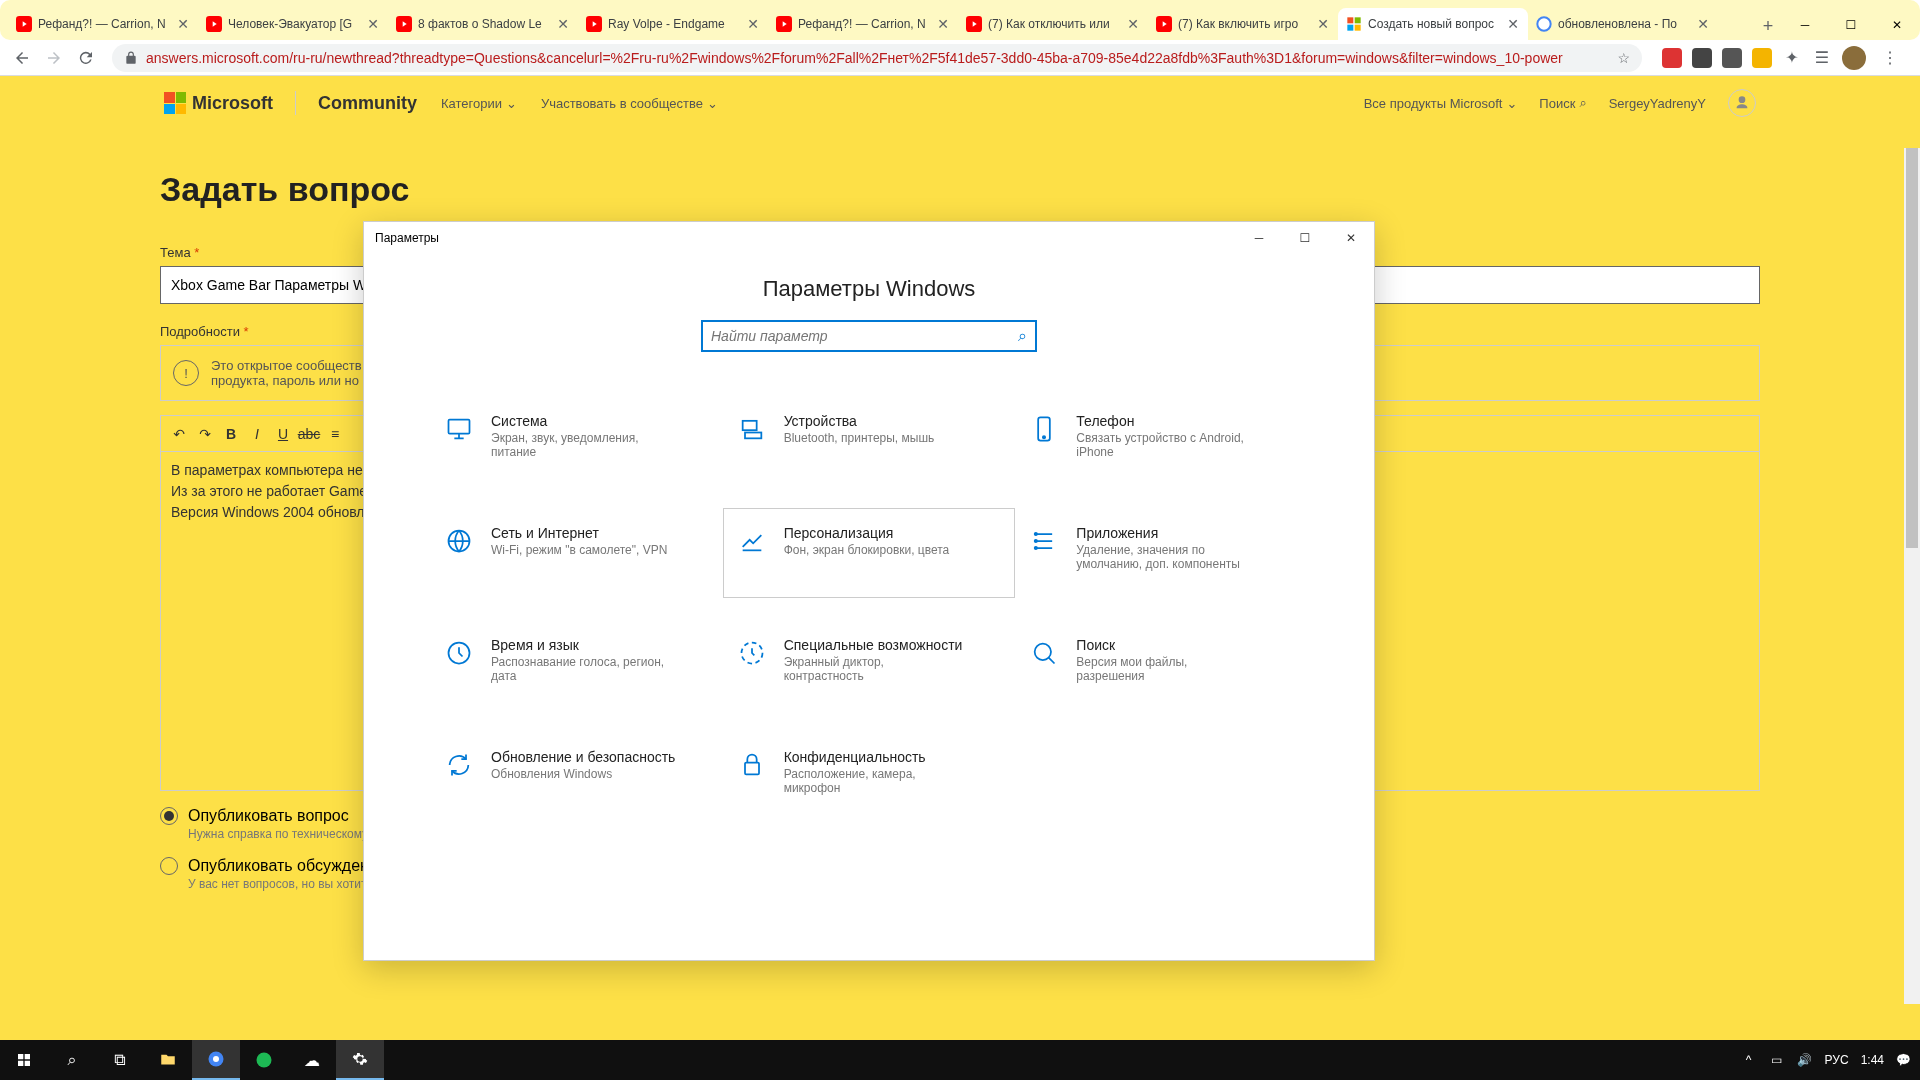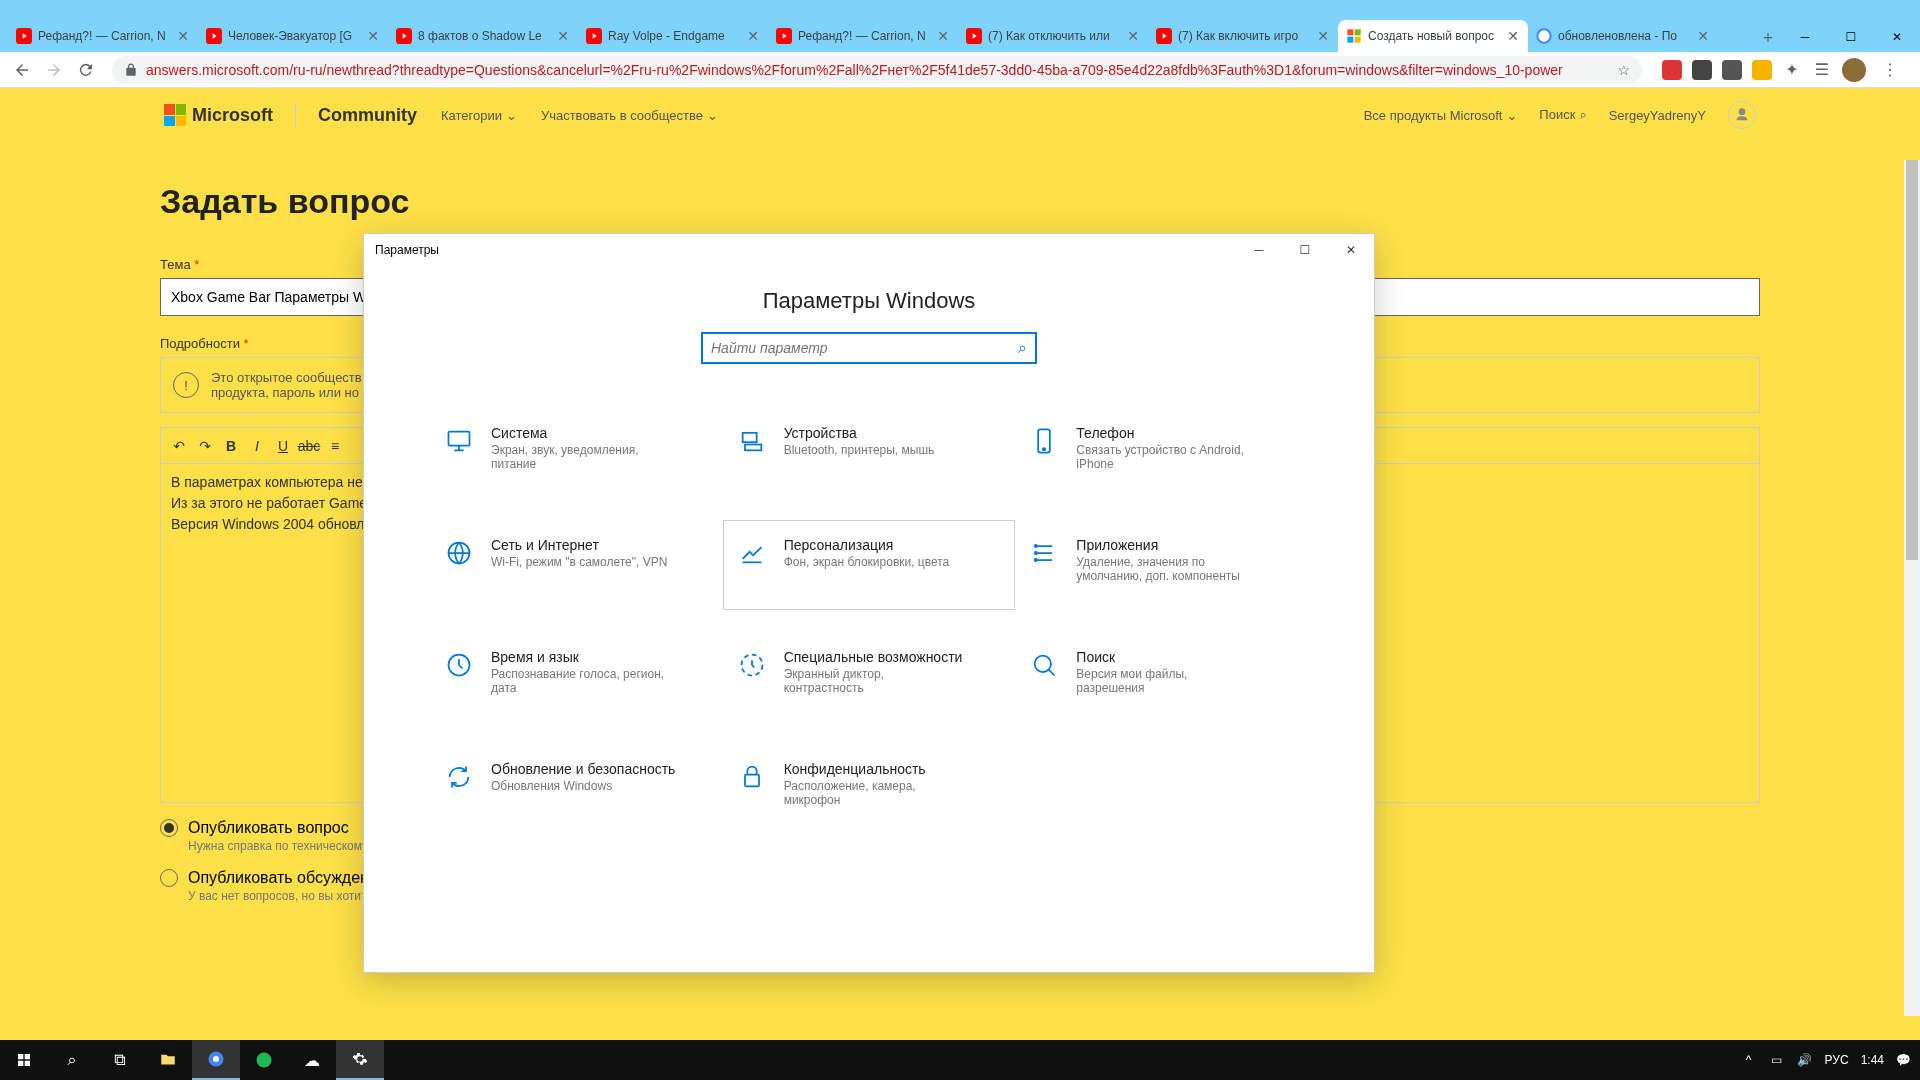--- a/index.html
+++ b/index.html
@@ -1,19 +1,19 @@
 <!DOCTYPE html>
 <html><head>
 <meta charset="utf-8">
 <style>
 * { margin: 0; padding: 0; box-sizing: border-box; font-family: "Segoe UI", Arial, sans-serif; }
 html, body { width: 1920px; height: 1080px; overflow: hidden; background: #fff; }
 
 
-.chrome-tabs { height: 52px; background: #7dd3fc; display: flex; align-items: flex-end; padding-left: 8px; }
+.chrome-tabs { height: 40px; background: #fef9c3; display: flex; align-items: flex-end; padding-left: 8px; border-radius: 10px; }
 .chrome-tab { height: 32px; display: flex; align-items: center; padding: 0 8px; font-size: 12px; color: #3c4043; border-radius: 8px 8px 0 0; max-width: 190px; min-width: 50px; flex: 1; position: relative; }
 .chrome-tab.active { background: #fff; }
 .chrome-tab .favicon { width: 16px; height: 16px; margin-right: 6px; flex-shrink: 0; }
 .chrome-tab .tab-title { white-space: nowrap; overflow: hidden; text-overflow: ellipsis; flex: 1; }
 .chrome-tab .tab-close { width: 14px; height: 14px; margin-left: 4px; flex-shrink: 0; color: #5f6368; font-size: 14px; line-height: 14px; text-align: center; }
 .new-tab { width: 28px; height: 28px; display: flex; align-items: center; justify-content: center; color: #5f6368; font-size: 18px; }
 .win-controls { margin-left: auto; display: flex; height: 30px; align-items: flex-start; }
 .win-controls div { width: 46px; height: 30px; display: flex; align-items: center; justify-content: center; color: #000; font-size: 12px; }
 
 
@@ -30,21 +30,21 @@
 
 
 .page { position: relative; height: calc(1080px - 36px - 36px - 40px); overflow: hidden; background: #fde047; }
 .ms-header { height: 54px; display: flex; align-items: center; padding: 0 24px; margin: 0 140px; }
 .ms-logo { display: flex; align-items: center; gap: 6px; font-size: 18px; color: #333; font-weight: 600; }
 .ms-logo-sq { width: 22px; height: 22px; display: grid; grid-template: 1fr 1fr / 1fr 1fr; gap: 1px; }
 .ms-logo-sq div:nth-child(1){background:#f25022}.ms-logo-sq div:nth-child(2){background:#7fba00}.ms-logo-sq div:nth-child(3){background:#00a4ef}.ms-logo-sq div:nth-child(4){background:#ffb900}
 .ms-divider { width: 1px; height: 24px; background: #ccc; margin: 0 22px; }
 .ms-community { font-size: 18px; font-weight: 600; color: #333; }
 .ms-nav { display: flex; gap: 24px; margin-left: 24px; font-size: 13px; color: #555; }
-.ms-nav-item { display: flex; align-items: flex-start; gap: 4px; }
+.ms-nav-item { display: flex; align-items: flex-end; gap: 4px; }
 .ms-right { margin-left: auto; display: flex; align-items: center; gap: 22px; font-size: 13px; color: #555; }
 .ms-user-circle { width: 28px; height: 28px; border: 1px solid #ccc; border-radius: 50%; display:flex; align-items:center; justify-content:center; color:#888;}
 
 .ms-body { margin: 40px 160px 0; }
 .ms-h1 { font-size: 34px; font-weight: 600; color: #222; margin-bottom: 36px; }
 .ms-label { font-size: 13px; color: #333; margin-bottom: 6px; }
 .ms-req { color: #d83b01; }
 .ms-input { width: 100%; height: 38px; border: 1px solid #666; padding: 0 10px; font-size: 14px; margin-bottom: 20px; }
 .ms-info { border: 1px solid #ccc; padding: 12px; display: flex; gap: 12px; font-size: 13px; color: #555; margin-bottom: 14px; align-items:center;}
 .ms-info-icon { width: 26px; height: 26px; border: 1px solid #666; border-radius: 50%; display:flex;align-items:center;justify-content:center;flex-shrink:0;}

